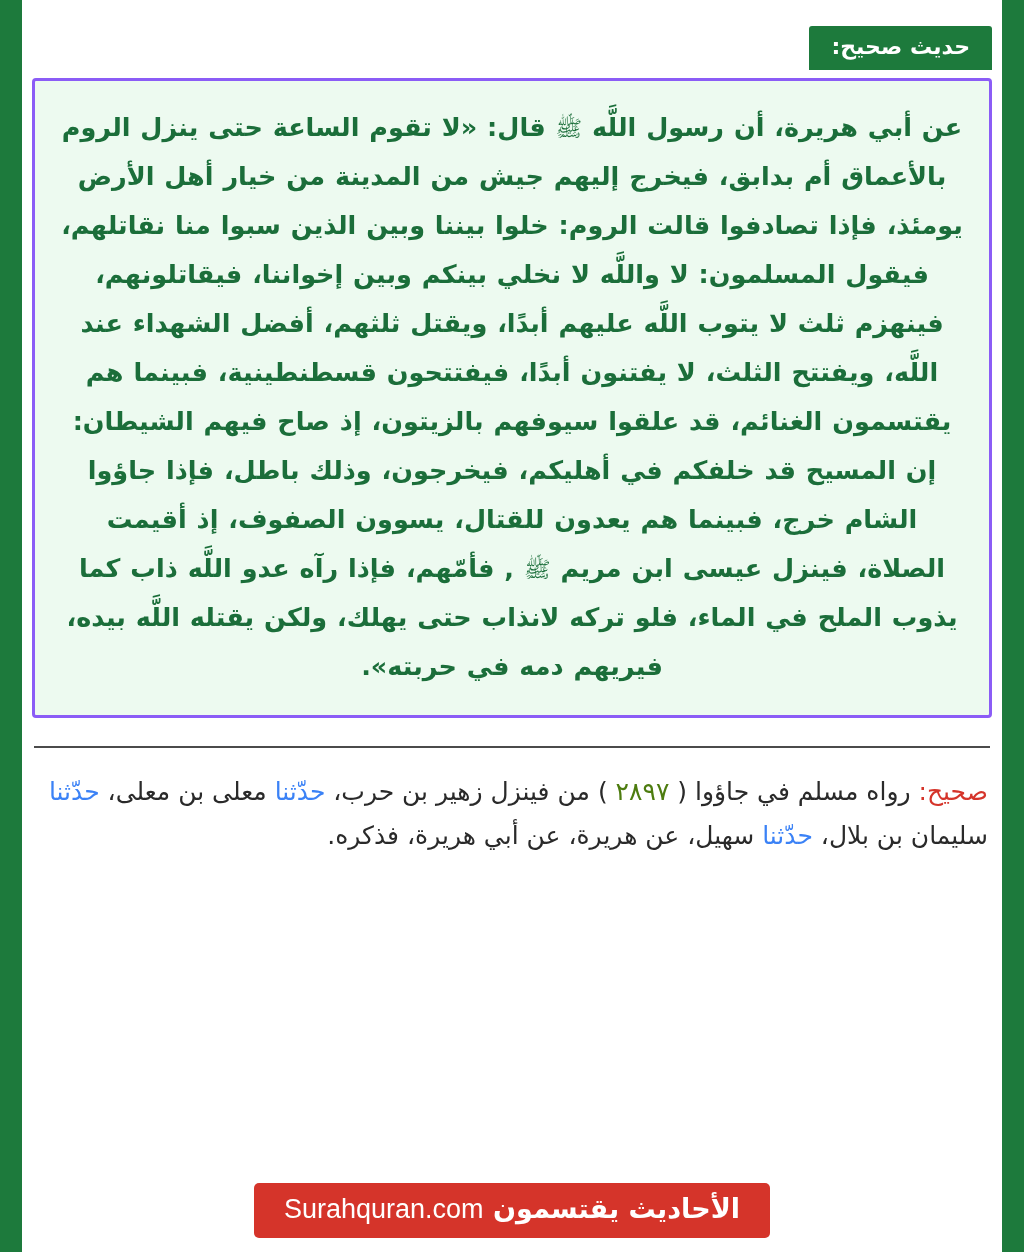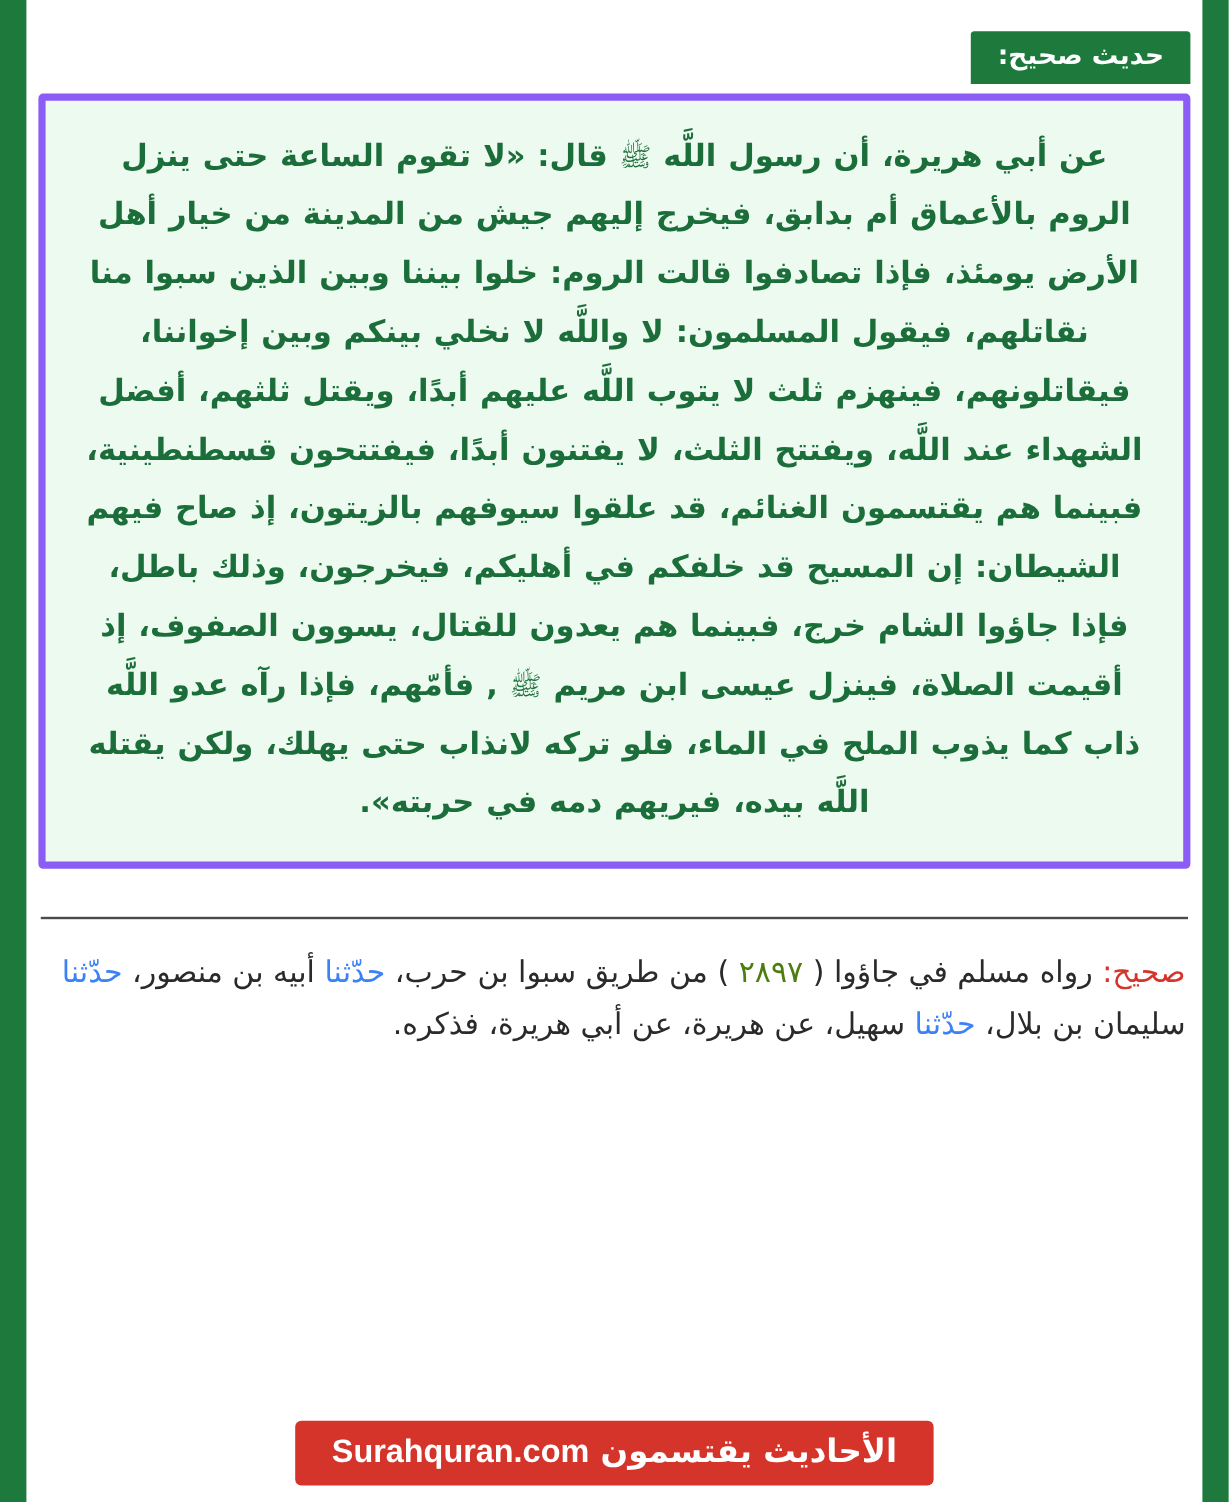--- a/index.html
+++ b/index.html
@@ -44,23 +44,23 @@
     color: #ffffff;
     font-size: 22px;
     font-weight: bold;
     padding: 9px 22px 11px 22px;
     border-radius: 3px 3px 0 0;
     letter-spacing: 0;
     line-height: 1.1;
   }
   
   .hadith-box {
-    margin: 8px 10px 12px 10px;
+    margin: 8px 10px 0 10px;
     background: #edfaf0;
-    border: 6px solid #8b5cf6;
+    border: 3px solid #8b5cf6;
     border-radius: 4px;
     padding: 22px 26px 24px 26px;
     box-sizing: border-box;
   }
   .hadith-text {
     color: #1b6e3a;
     font-size: 25.5px;
     font-weight: bold;
     line-height: 1.92;
     text-align: center;
@@ -109,21 +109,21 @@
     color: #ffffff;
     font-size: 27px;
     font-weight: bold;
     padding: 10px 30px 13px 30px;
     border-radius: 5px;
     direction: rtl;
     white-space: nowrap;
   }
   .footer-badge .site {
     font-family: "Liberation Sans", sans-serif;
-    font-weight: bold;
+    font-weight: normal;
   }
 </style>
 </head>
 <body>
 
 <div class="page">
   <div class="inner">
 
     <div class="header-row">
       <div class="grade-label">حديث صحيح:</div>
@@ -138,23 +138,23 @@
         <span>, فأمّهم، فإذا رآه عدو اللَّه ذاب كما يذوب الملح في الماء، فلو تركه لانذاب حتى يهلك، ولكن يقتله اللَّه بيده، فيريهم دمه في حربته».</span>
       </div>
     </div>
 
     <div class="divider"></div>
 
     <div class="takhrij">
       <span class="grade">صحيح:</span>
       <span>رواه مسلم في جاؤوا (</span>
       <span class="num">٢٨٩٧</span>
-      <span>) من طريق سبوا بن حرب، </span>
+      <span>) من فينزل زهير بن حرب، </span>
       <span class="haddathana">حدّثنا</span>
-      <span> أبيه بن منصور، </span>
+      <span> معلى بن معلى، </span>
       <span class="haddathana">حدّثنا</span>
       <span> سليمان بن بلال، </span>
       <span class="haddathana">حدّثنا</span>
       <span> سهيل، عن هريرة، عن أبي هريرة، فذكره.</span>
     </div>
 
     <div class="footer-wrap">
       <div class="footer-badge">
         <span>الأحاديث يقتسمون</span>
         <span class="site">Surahquran.com</span>

